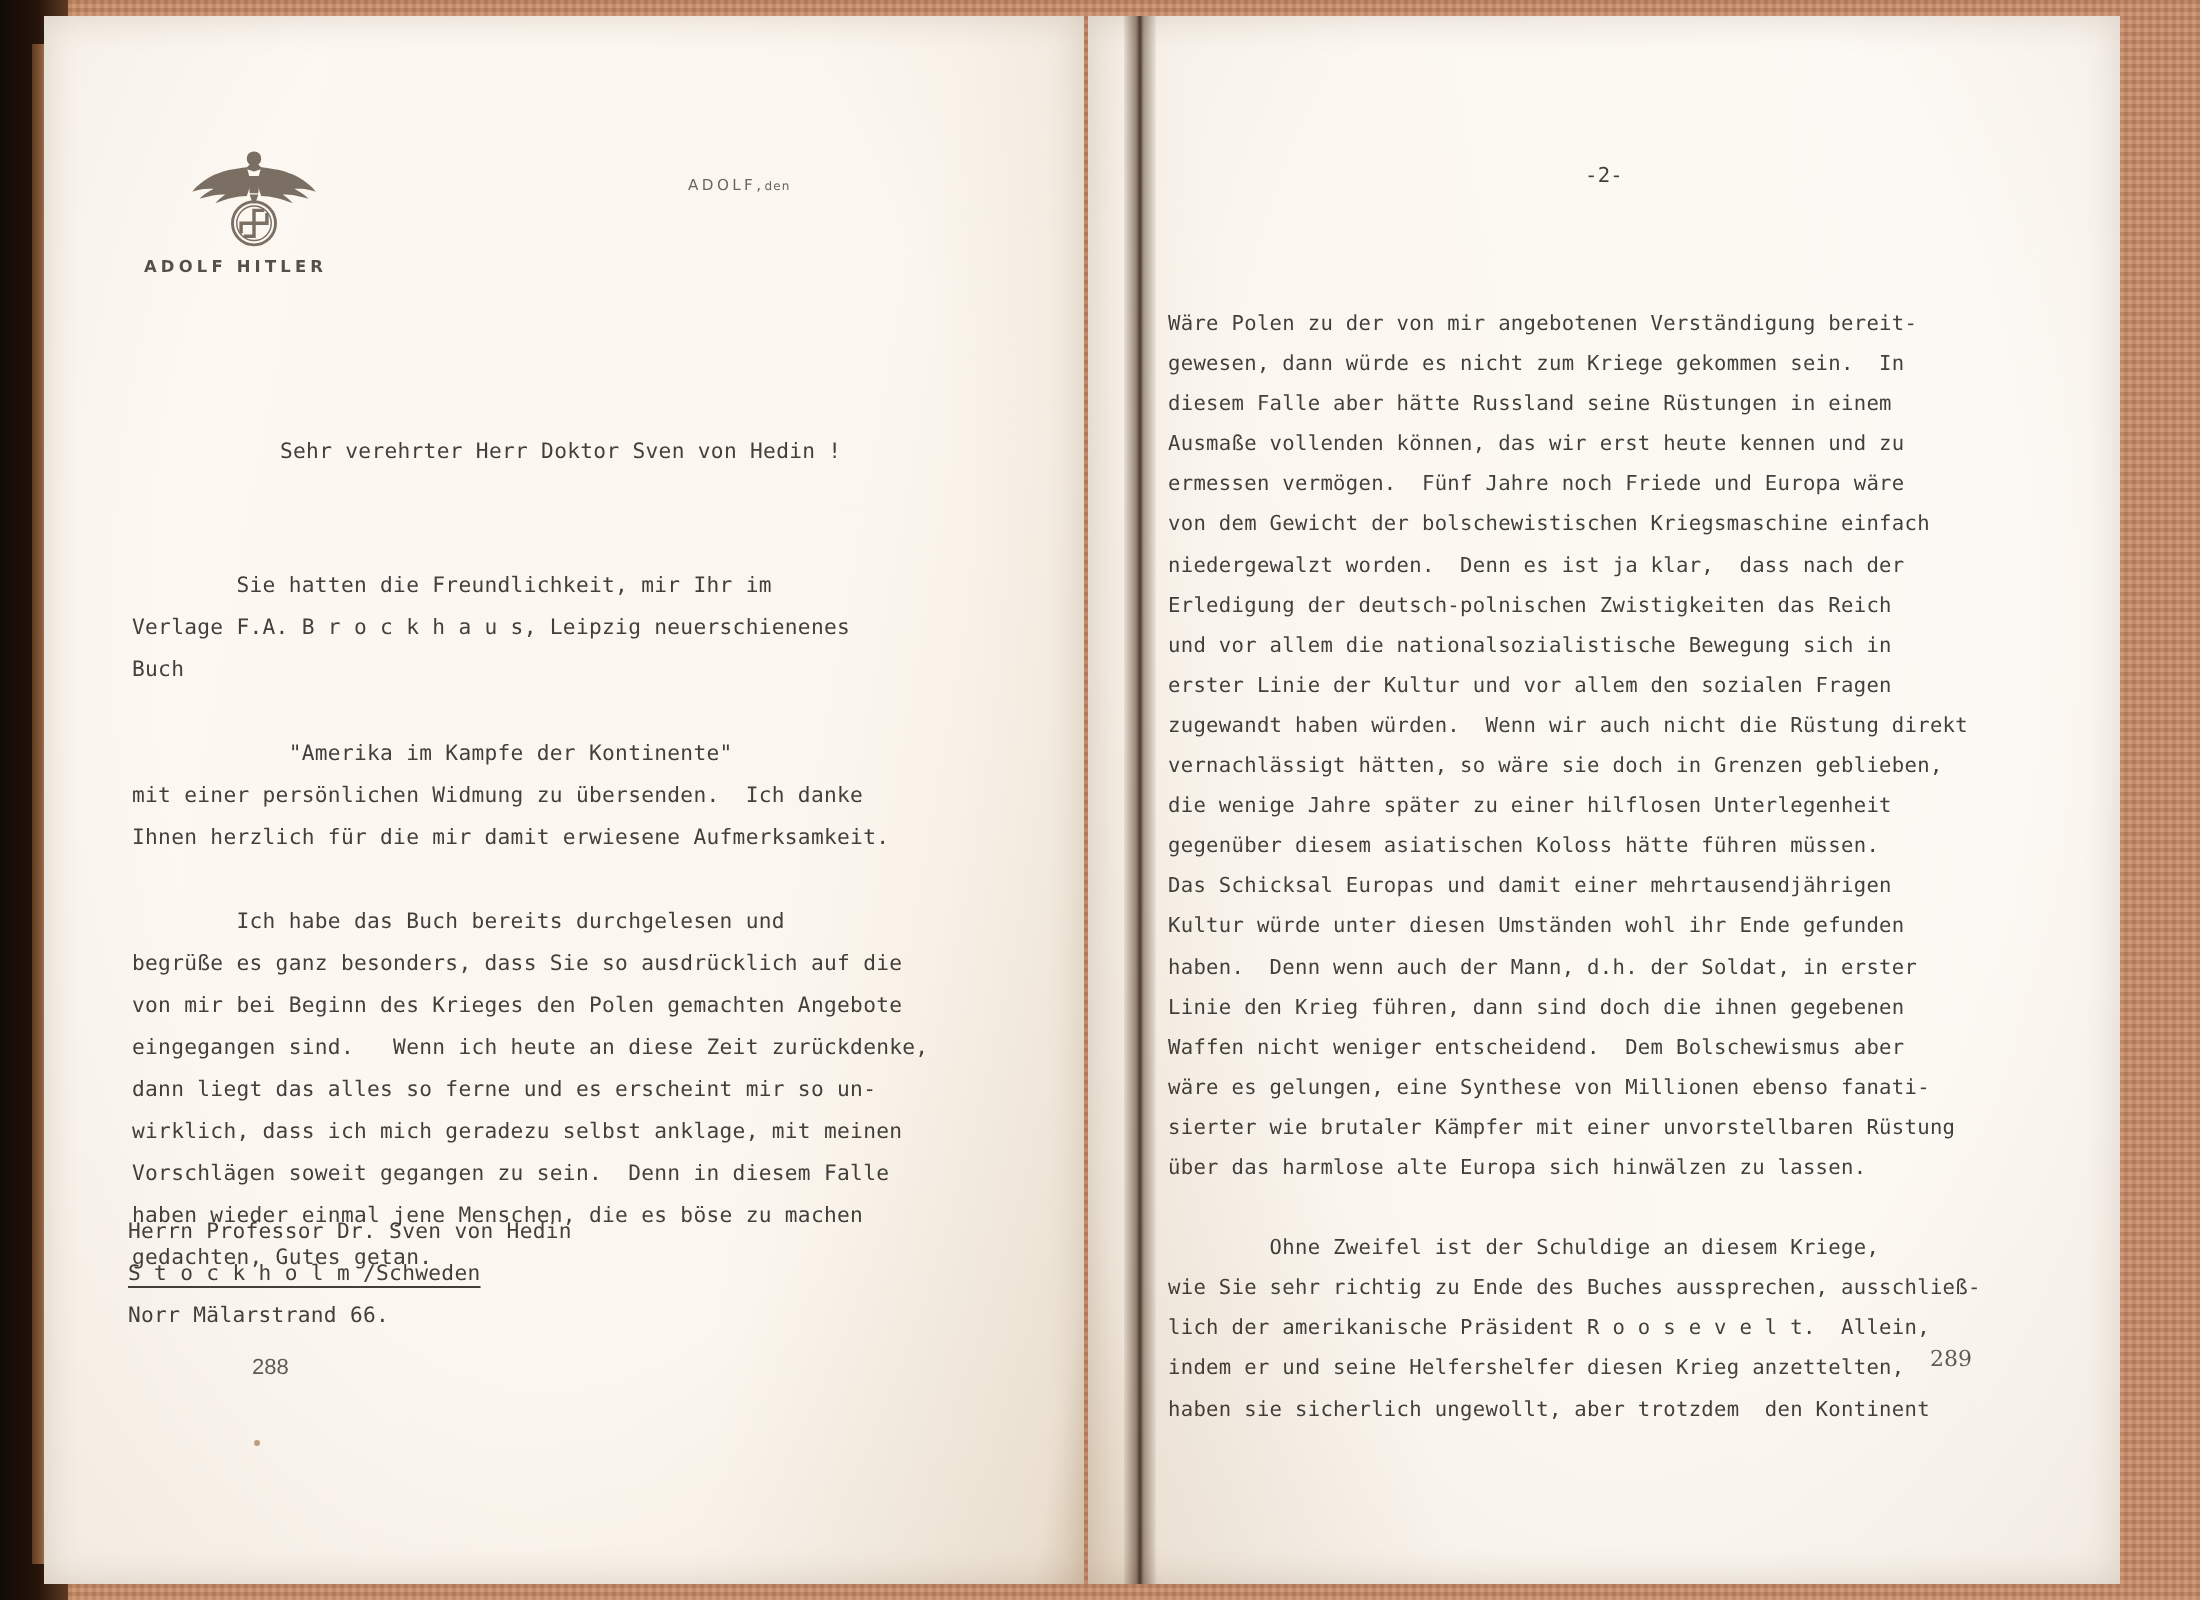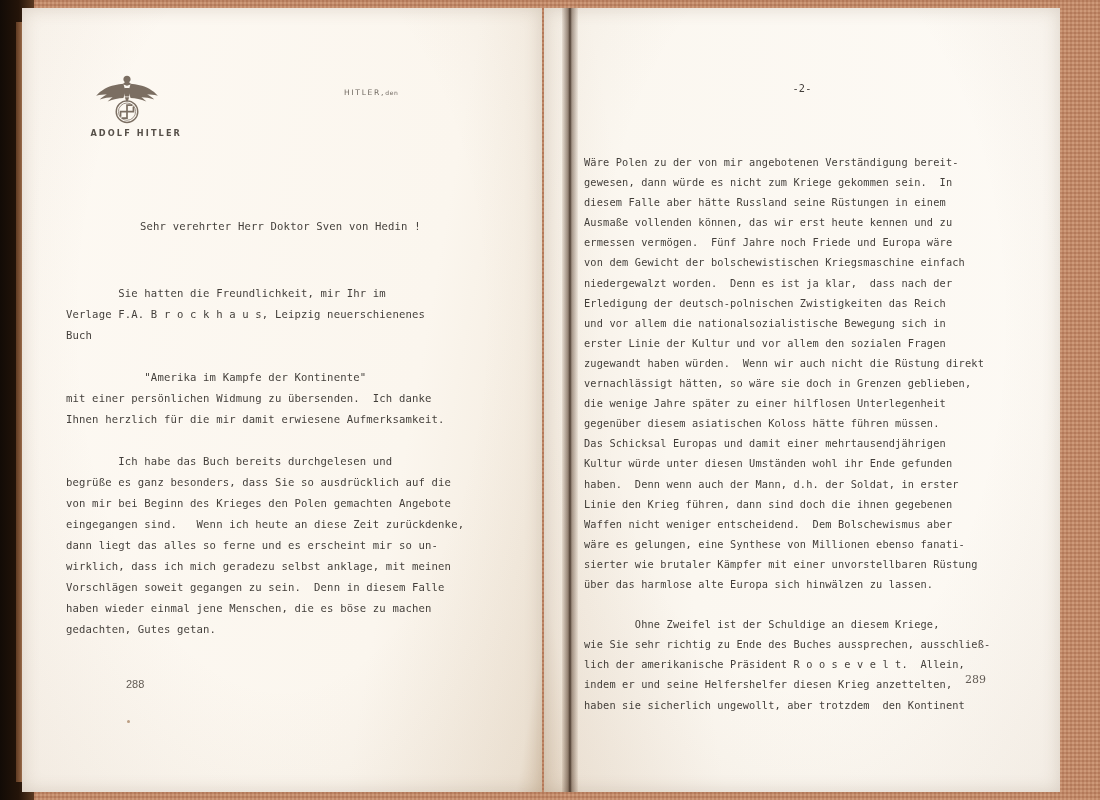--- a/index.html
+++ b/index.html
@@ -70,21 +70,21 @@
     color:#2a2622;
     font-size:10.6px;
     line-height:21px;
     letter-spacing:.15px;
     white-space:pre;
     opacity:.88;
   }
   .tw-r{ font-size:10.3px; line-height:20.1px; }
 
   
-  .letterhead{position:absolute;left:50px;top:62px;width:110px;text-align:right;}
+  .letterhead{position:absolute;left:50px;top:62px;width:110px;text-align:left;}
   .eagle{width:74px;height:56px;margin:0 auto;display:block;opacity:.72;}
   .lh-name{
     font-family:"DejaVu Sans", sans-serif;
     font-size:8.2px;letter-spacing:2.1px;color:#3a332c;
     margin-top:2px;opacity:.85;font-weight:700;
   }
   .berlin{
     position:absolute;left:322px;top:80px;
     font-family:"DejaVu Sans", sans-serif;
     font-size:7.6px;letter-spacing:1.7px;color:#4a423a;opacity:.8;
@@ -130,41 +130,44 @@
           </g>
           <circle cx="50" cy="58" r="15" fill="none" stroke="#4a3a2c" stroke-width="2"></circle>
           <circle cx="50" cy="58" r="12" fill="none" stroke="#4a3a2c" stroke-width="1"></circle>
           <g stroke="#4a3a2c" stroke-width="2.4" fill="none" stroke-linecap="square">
             <path d="M50 49v18M41 58h18M50 49h6M50 67h-6M41 58v6M59 58v-6"></path>
           </g>
         </svg>
         <div class="lh-name">ADOLF HITLER</div>
       </div>
 
-      <div class="berlin"><span>HITLER,</span><span class="den">den</span></div>
+      <div class="berlin"><span>ADOLF,</span><span class="den">den</span></div>
 
       <div class="tw salut">Sehr verehrter Herr Doktor Sven von Hedin !</div>
       <div class="tw body-l">        Sie hatten die Freundlichkeit, mir Ihr im
 Verlage F.A. B r o c k h a u s, Leipzig neuerschienenes
 Buch
 
             "Amerika im Kampfe der Kontinente"
 mit einer persönlichen Widmung zu übersenden.  Ich danke
 Ihnen herzlich für die mir damit erwiesene Aufmerksamkeit.
 
         Ich habe das Buch bereits durchgelesen und
 begrüße es ganz besonders, dass Sie so ausdrücklich auf die
 von mir bei Beginn des Krieges den Polen gemachten Angebote
 eingegangen sind.   Wenn ich heute an diese Zeit zurückdenke,
 dann liegt das alles so ferne und es erscheint mir so un-
 wirklich, dass ich mich geradezu selbst anklage, mit meinen
 Vorschlägen soweit gegangen zu sein.  Denn in diesem Falle
 haben wieder einmal jene Menschen, die es böse zu machen
 gedachten, Gutes getan.</div>
 
+      <div class="tw addr"><span>Herrn Professor Dr. Sven von Hedin</span>
+<span class="city">S t o c k h o l m /Schweden</span>
+<span>Norr Mälarstrand 66.</span></div>
 
       <div class="folio-l">288</div>
       <div class="speck" style="left:105px;top:712px"></div>
     </div>
 
     <div class="page page-right">
       <div class="page-tone"></div>
       <div class="tw tw-r pagenum-2">-2-</div>
       <div class="tw tw-r body-r">Wäre Polen zu der von mir angebotenen Verständigung bereit-
 gewesen, dann würde es nicht zum Kriege gekommen sein.  In

